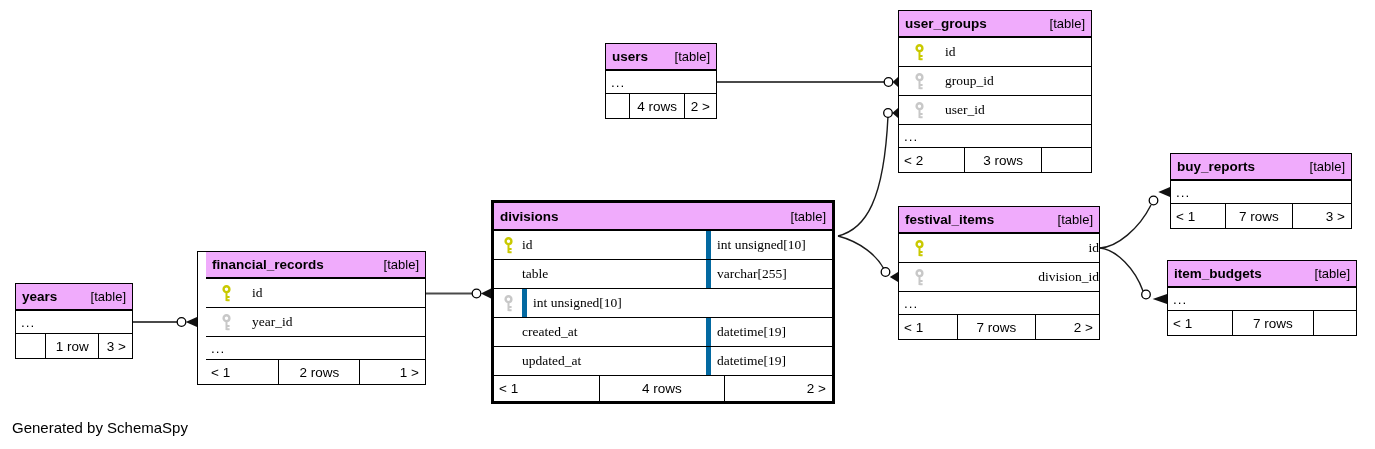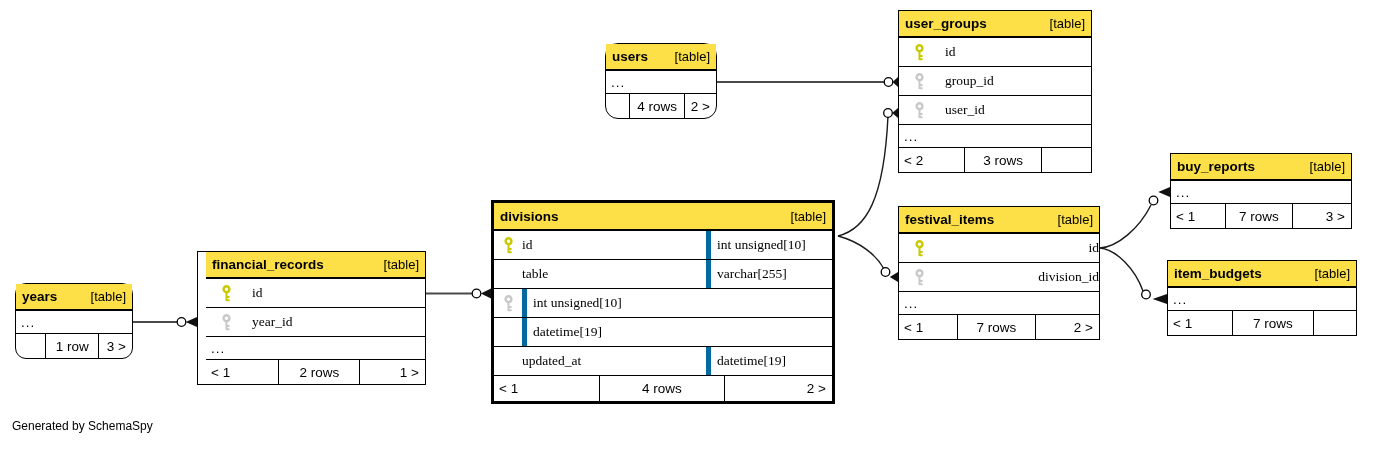--- a/index.html
+++ b/index.html
@@ -2,21 +2,21 @@
 <html><head>
 <meta charset="utf-8">
 <style>
   html,body{margin:0;padding:0;background:#fff;}
   .canvas{position:relative;width:1375px;height:449px;background:#ffffff;
           font-family:"Liberation Sans","DejaVu Sans",sans-serif;color:#000;overflow:hidden;}
   .edges{position:absolute;left:0;top:0;width:1375px;height:449px;}
   .table{position:absolute;background:#fff;border:1px solid #000;box-sizing:border-box;font-size:13.5px;}
   .table.emph{border-width:3px;margin-top:9px;}
   .thead{height:27px;display:flex;align-items:center;justify-content:space-between;
-         background:#fde047;border-bottom:2px solid #000;padding:0 6px;box-sizing:border-box;}
+         background:#f0abfc;border-bottom:2px solid #000;padding:0 6px;box-sizing:border-box;}
   .tname{font-weight:bold;}
   .ttag{font-size:13px;}
   .trow{height:29px;display:flex;align-items:center;border-bottom:1px solid #000;box-sizing:border-box;font-family:Liberation Serif, serif;}
   .keycell{width:46px;flex:none;display:flex;align-items:center;padding-left:15px;box-sizing:border-box;}
   .colname{flex:1;}
   .coltype{flex:1;align-self:stretch;display:flex;align-items:center;border-left:5px solid #0369a1;padding-left:6px;box-sizing:border-box;}
   .erow{height:23px;display:flex;align-items:center;padding-left:5px;
         border-bottom:1px solid #000;box-sizing:border-box;letter-spacing:1px;}
   .tfoot{height:24px;display:flex;align-items:stretch;box-sizing:border-box;}
   .fc{display:flex;align-items:center;box-sizing:border-box;overflow:hidden;}
@@ -31,21 +31,21 @@
   .t-divisions .keycell{width:28px;padding-left:9px;}
   .t-divisions .colname{flex:none;width:184px;}
   .t-users .f1{width:21%}.t-users .f2{width:50%}.t-users .f3{width:29%}
   .t-user_groups .f1{width:34%}.t-user_groups .f2{width:40%}.t-user_groups .f3{width:26%}
   .t-buy_reports .f1{width:30%}.t-buy_reports .f2{width:37%}.t-buy_reports .f3{width:33%}
   .t-divisions .f1{width:31%}.t-divisions .f2{width:37%}.t-divisions .f3{width:32%}
   .t-festival_items .f1{width:29%}.t-festival_items .f2{width:39%}.t-festival_items .f3{width:32%}
   .t-item_budgets .f1{width:34%}.t-item_budgets .f2{width:43%}.t-item_budgets .f3{width:23%}
   .t-financial_records .f1{width:33%}.t-financial_records .f2{width:37%}.t-financial_records .f3{width:30%}
   .t-years .f1{width:25%}.t-years .f2{width:46%}.t-years .f3{width:29%}
-  .note{position:absolute;left:12px;top:419px;font-size:12px;}
+  .note{position:absolute;left:12px;top:419px;font-size:15px;}
   .edge-line{stroke:#4a4a4a;stroke-width:2;fill:none;}
   .edge-curve{stroke:#1a1a1a;stroke-width:1.4;fill:none;}
   .edge-dot{fill:#ffffff;stroke:#000;stroke-width:1.3;}
   .edge-arrow{fill:#111;stroke:none;}
 </style>
 </head>
 <body>
 
 <div class="canvas">
 
@@ -80,21 +80,21 @@
       <circle class="edge-dot" cx="1153.5" cy="200.5" r="4.3"></circle>
       <polygon class="edge-arrow" points="1170,187 1170,197 1158.3,192"></polygon>
     </g>
     <g>
       <path class="edge-curve" d="M1100,248 C1117,250 1135,269 1143,291"></path>
       <circle class="edge-dot" cx="1146" cy="294.5" r="4.3"></circle>
       <polygon class="edge-arrow" points="1167,294 1167,304 1152.6,299"></polygon>
     </g>
   </svg>
 
-  <div class="table t-users" style="left:605px;top:43px;width:112px;border-radius:13px;">
+  <div class="table t-users" style="left:605px;top:43px;width:112px;">
     <div class="thead">
       <span class="tname">users</span>
       <span class="ttag">[table]</span>
     </div>
     <div class="erow">...</div>
     <div class="tfoot">
       <span class="fc f1"></span>
       <span class="fc f2">4 rows</span>
       <span class="fc f3">2 &gt;</span>
     </div>
@@ -177,20 +177,21 @@
       <span class="keycell">
           <svg class="key fk" width="11" height="17" viewBox="0 0 11 17">
             <circle cx="5.5" cy="4.2" r="2.9" stroke-width="2.4"></circle>
             <path d="M5.5 7.2 L5.5 16 M5.5 12 L8.6 12 M5.5 15.3 L8.6 15.3" stroke-width="2"></path>
           </svg>
         </span>
       <span class="coltype">int unsigned[10]</span>
     </div>
     <div class="trow">
       <span class="keycell"></span>
+      <span class="colname">created_at</span>
       <span class="coltype">datetime[19]</span>
     </div>
     <div class="trow">
       <span class="keycell"></span>
       <span class="colname">updated_at</span>
       <span class="coltype">datetime[19]</span>
     </div>
     <div class="tfoot">
       <span class="fc f1">&lt; 1</span>
       <span class="fc f2">4 rows</span>
@@ -266,21 +267,21 @@
       <span class="colname">year_id</span>
     </div>
     <div class="erow">...</div>
     <div class="tfoot">
       <span class="fc f1">&lt; 1</span>
       <span class="fc f2">2 rows</span>
       <span class="fc f3">1 &gt;</span>
     </div>
   </div>
 
-  <div class="table t-years" style="left:15px;top:283px;width:118px;border-radius:11px;">
+  <div class="table t-years" style="left:15px;top:283px;width:118px;">
     <div class="thead">
       <span class="tname">years</span>
       <span class="ttag">[table]</span>
     </div>
     <div class="erow">...</div>
     <div class="tfoot">
       <span class="fc f1"></span>
       <span class="fc f2">1 row</span>
       <span class="fc f3">3 &gt;</span>
     </div>

